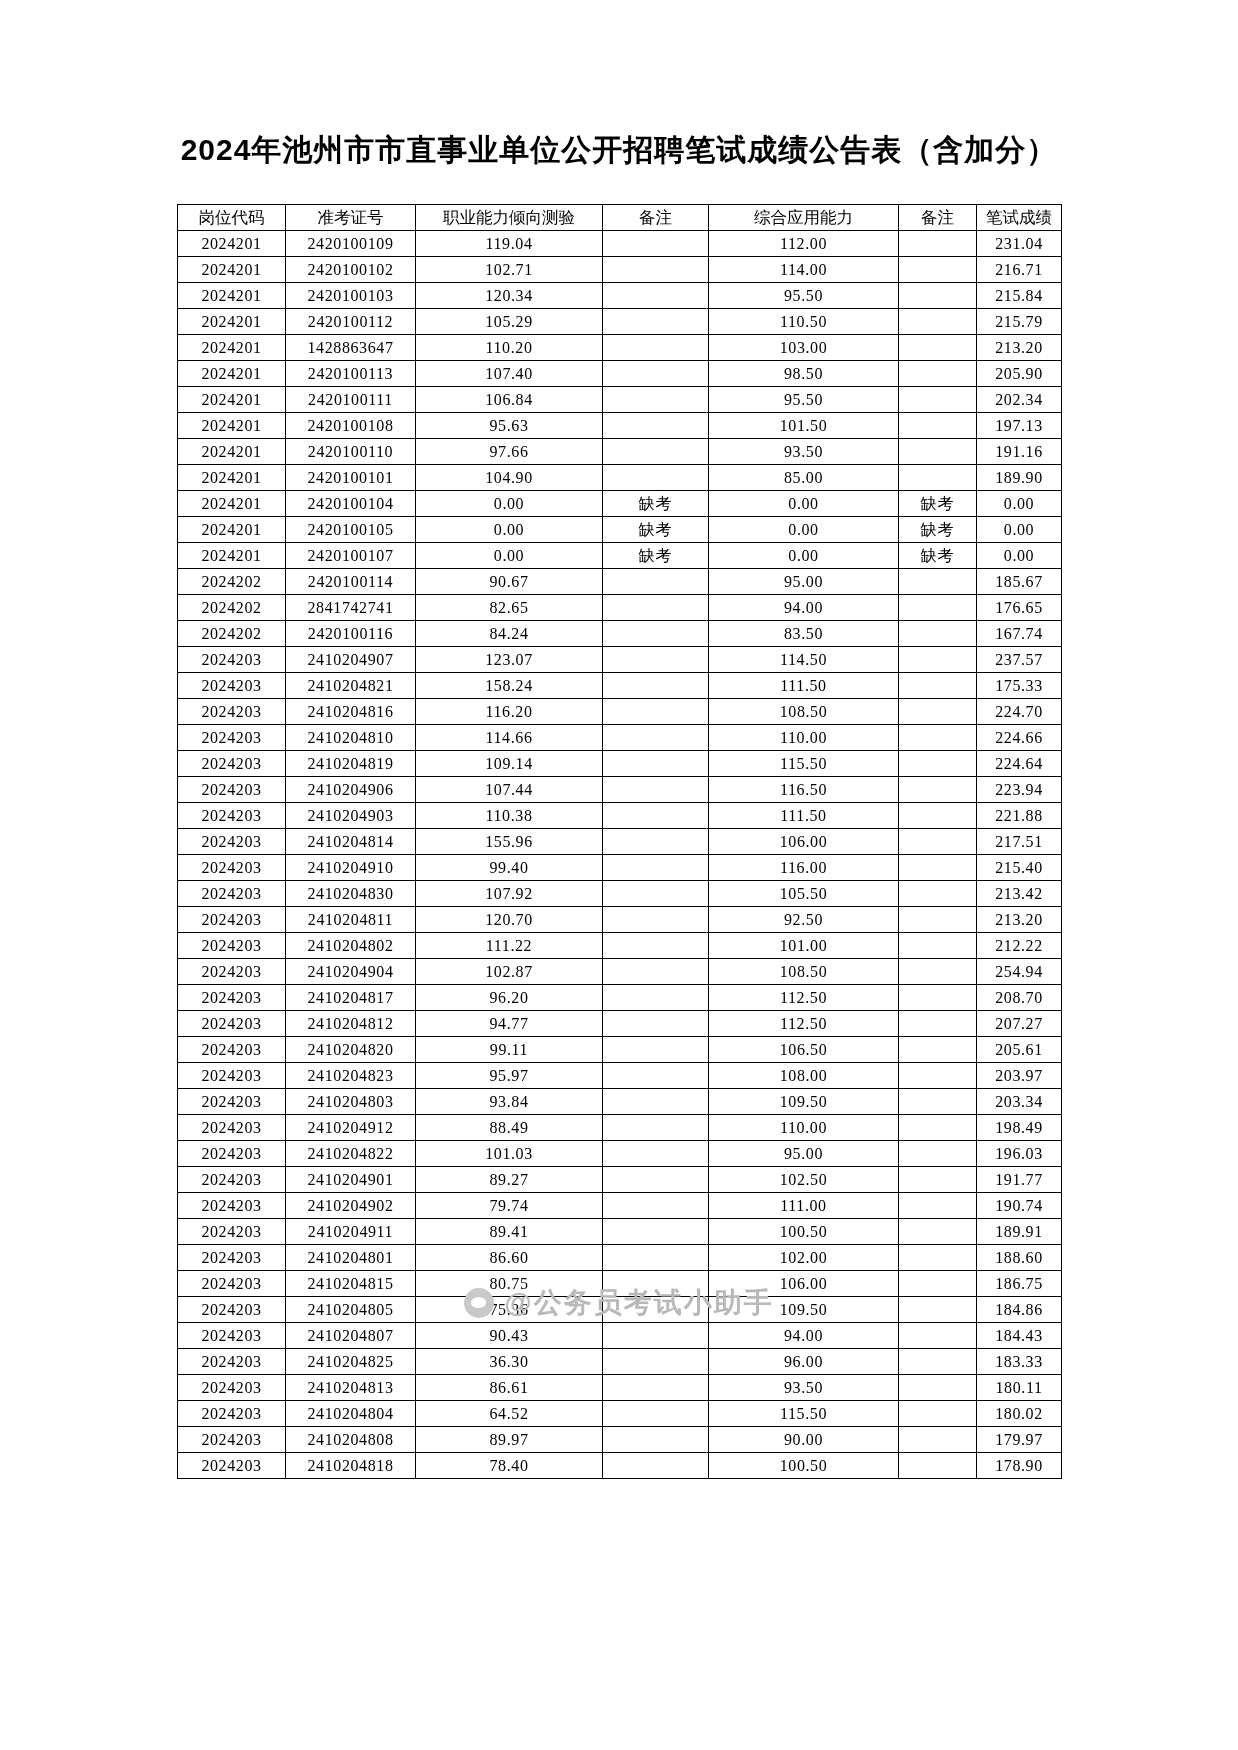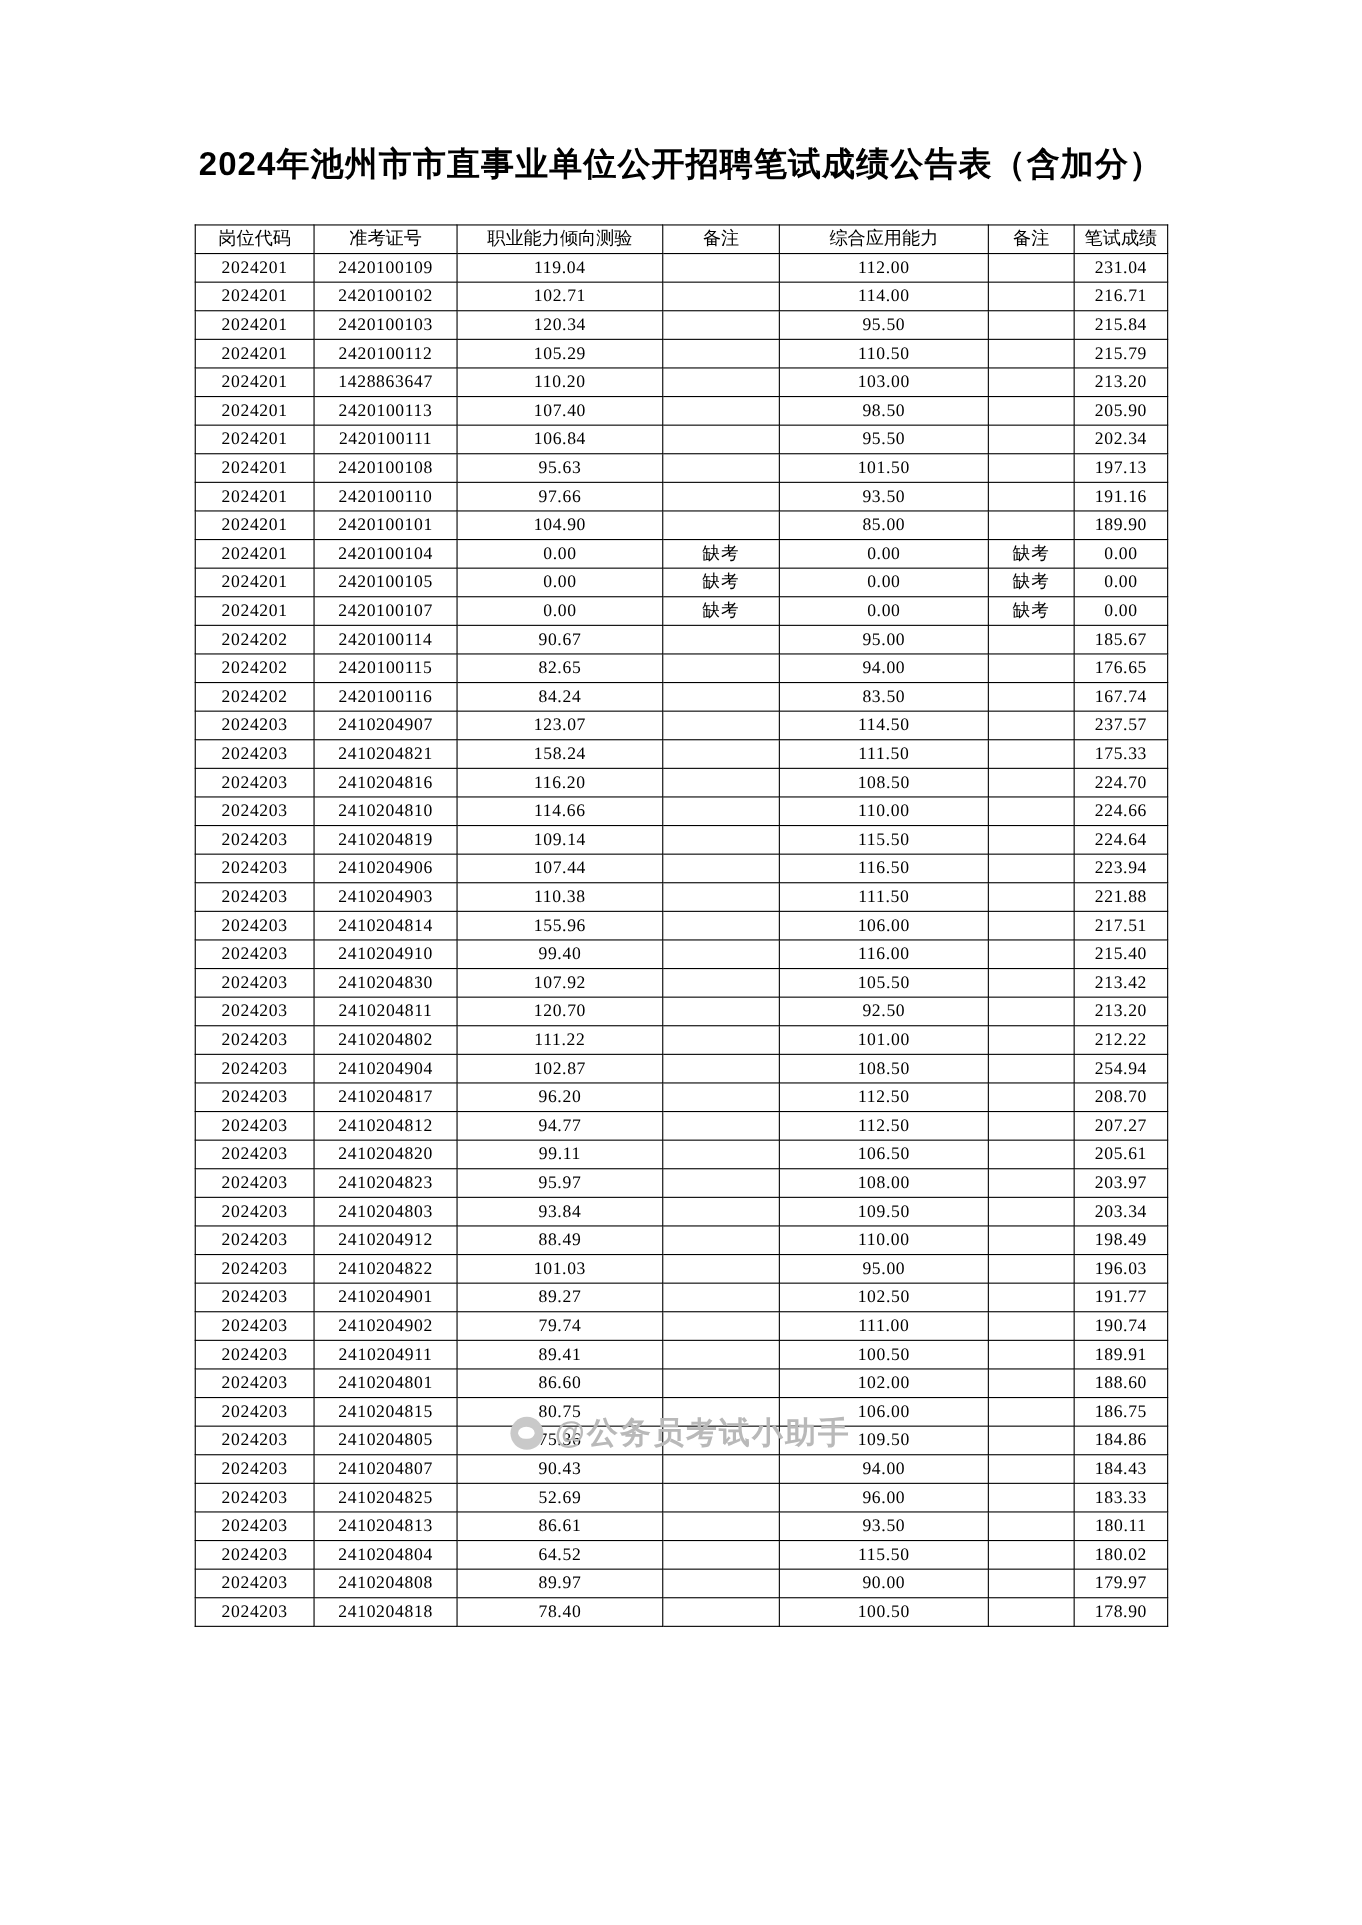--- a/index.html
+++ b/index.html
@@ -265,21 +265,21 @@
             <td class="num">2024202</td>
             <td class="num">2420100114</td>
             <td class="num">90.67</td>
             <td class="num"></td>
             <td class="num">95.00</td>
             <td class="num"></td>
             <td class="num">185.67</td>
           </tr>
           <tr>
             <td class="num">2024202</td>
-            <td class="num">2420100115</td>
+            <td class="num">2841742741</td>
             <td class="num">82.65</td>
             <td class="num"></td>
             <td class="num">94.00</td>
             <td class="num"></td>
             <td class="num">176.65</td>
           </tr>
           <tr>
             <td class="num">2024202</td>
             <td class="num">2420100116</td>
             <td class="num">84.24</td>
@@ -527,21 +527,21 @@
             <td class="num">2410204807</td>
             <td class="num">90.43</td>
             <td class="num"></td>
             <td class="num">94.00</td>
             <td class="num"></td>
             <td class="num">184.43</td>
           </tr>
           <tr>
             <td class="num">2024203</td>
             <td class="num">2410204825</td>
-            <td class="num">52.69</td>
+            <td class="num">36.30</td>
             <td class="num"></td>
             <td class="num">96.00</td>
             <td class="num"></td>
             <td class="num">183.33</td>
           </tr>
           <tr>
             <td class="num">2024203</td>
             <td class="num">2410204813</td>
             <td class="num">86.61</td>
             <td class="num"></td>

